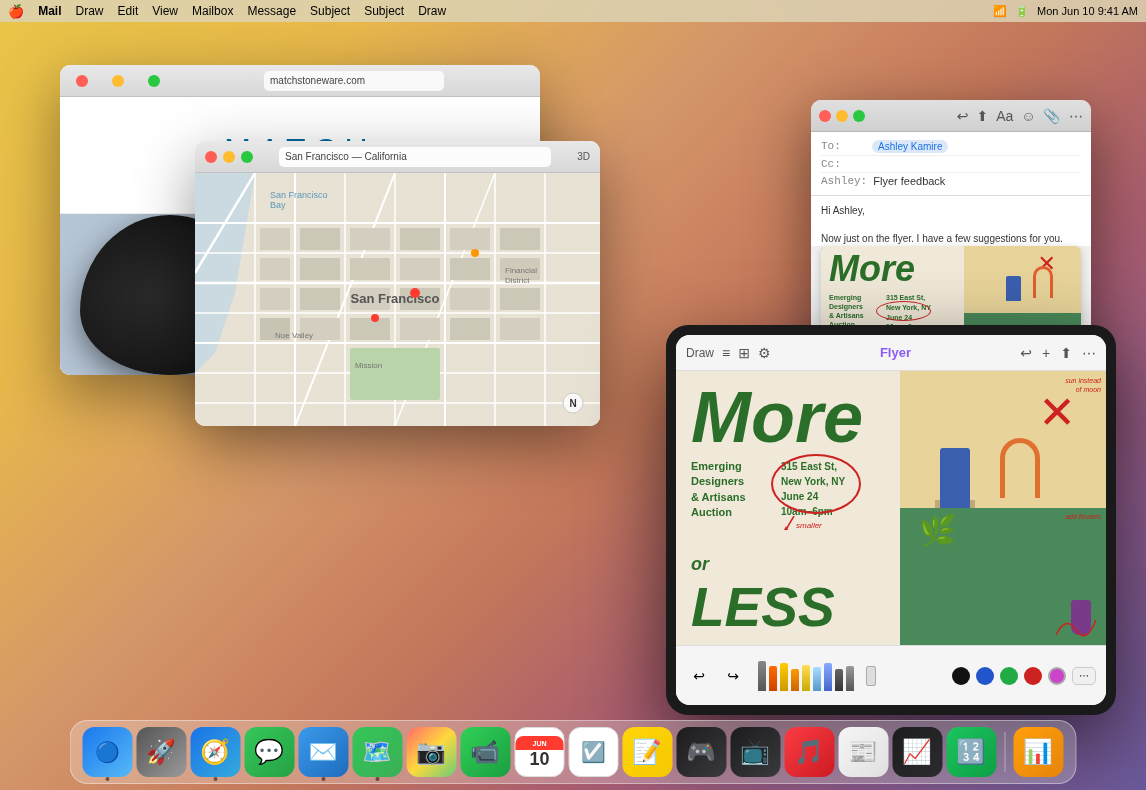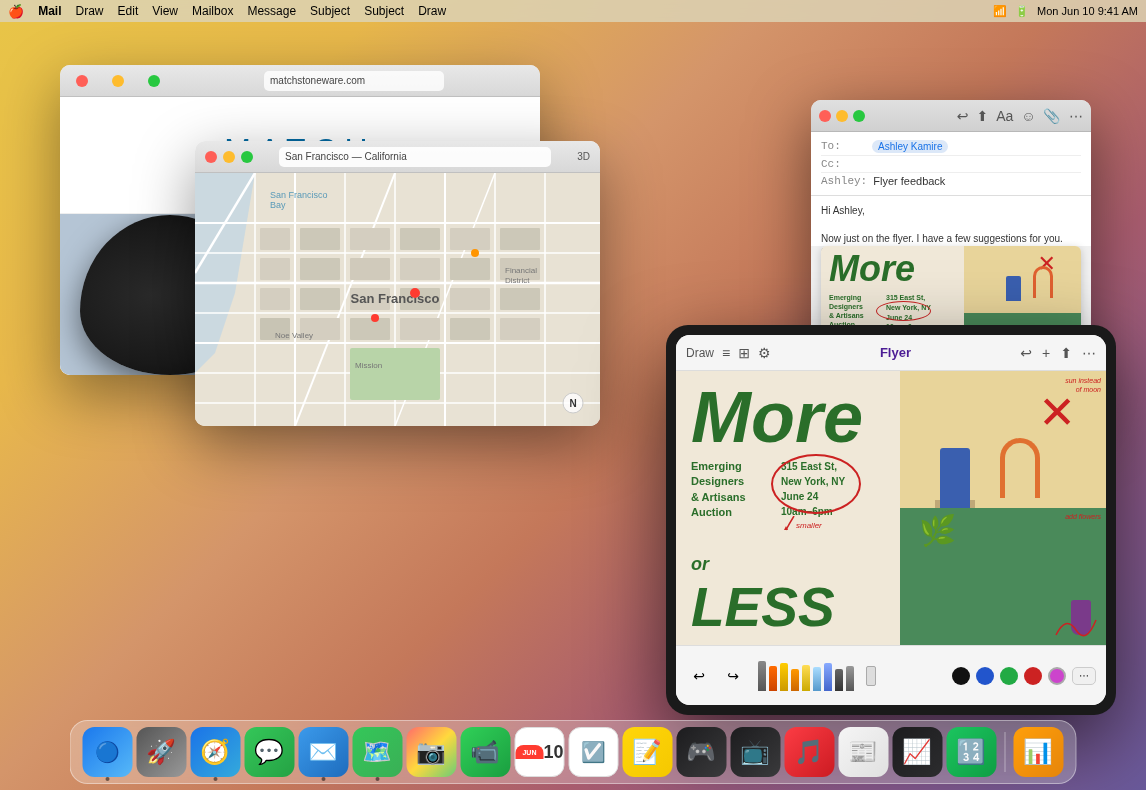--- a/index.html
+++ b/index.html
@@ -355,21 +355,21 @@
       display: flex;
       align-items: center;
       padding: 0 10px;
       gap: 8px;
       border-bottom: 1px solid #ddd;
     }
 
     .ipad-toolbar-title {
       margin-left: auto;
       font-size: 13px;
-      color: #4c1d95;
+      color: #8b5cf6;
       font-weight: 600;
     }
 
     .ipad-toolbar-right {
       margin-left: auto;
       display: flex;
       gap: 10px;
       font-size: 14px;
       color: #555;
     }
@@ -751,21 +751,21 @@
     </div>
 
     <div class="dock-icon" style="background:linear-gradient(135deg, #ff6b6b, #ffd93d, #6bcb77); font-size:24px;">
       <span>📷</span>
     </div>
 
     <div class="dock-icon" style="background:linear-gradient(135deg, #30d158 0%, #1a9e40 100%); font-size:24px;">
       <span>📹</span>
     </div>
 
-    <div class="dock-icon" style="background:white; border:1px solid #ddd; font-size:20px; gap:0;">
+    <div class="dock-icon" style="background:white; border:1px solid #ddd; font-size:20px; flex-direction:column; gap:0;">
       <div style="width:100%; height:14px; background:#ff3b30; border-radius:8px 8px 0 0; display:flex; align-items:center; justify-content:center;">
         <span style="color:white; font-size:7px; font-weight:bold;">JUN</span>
       </div>
       <div style="font-size:18px; font-weight:bold; color:#333; line-height:1;">10</div>
     </div>
 
     <div class="dock-icon" style="background:white; border:1px solid #ddd; font-size:20px;">
       <span>☑️</span>
     </div>
 

